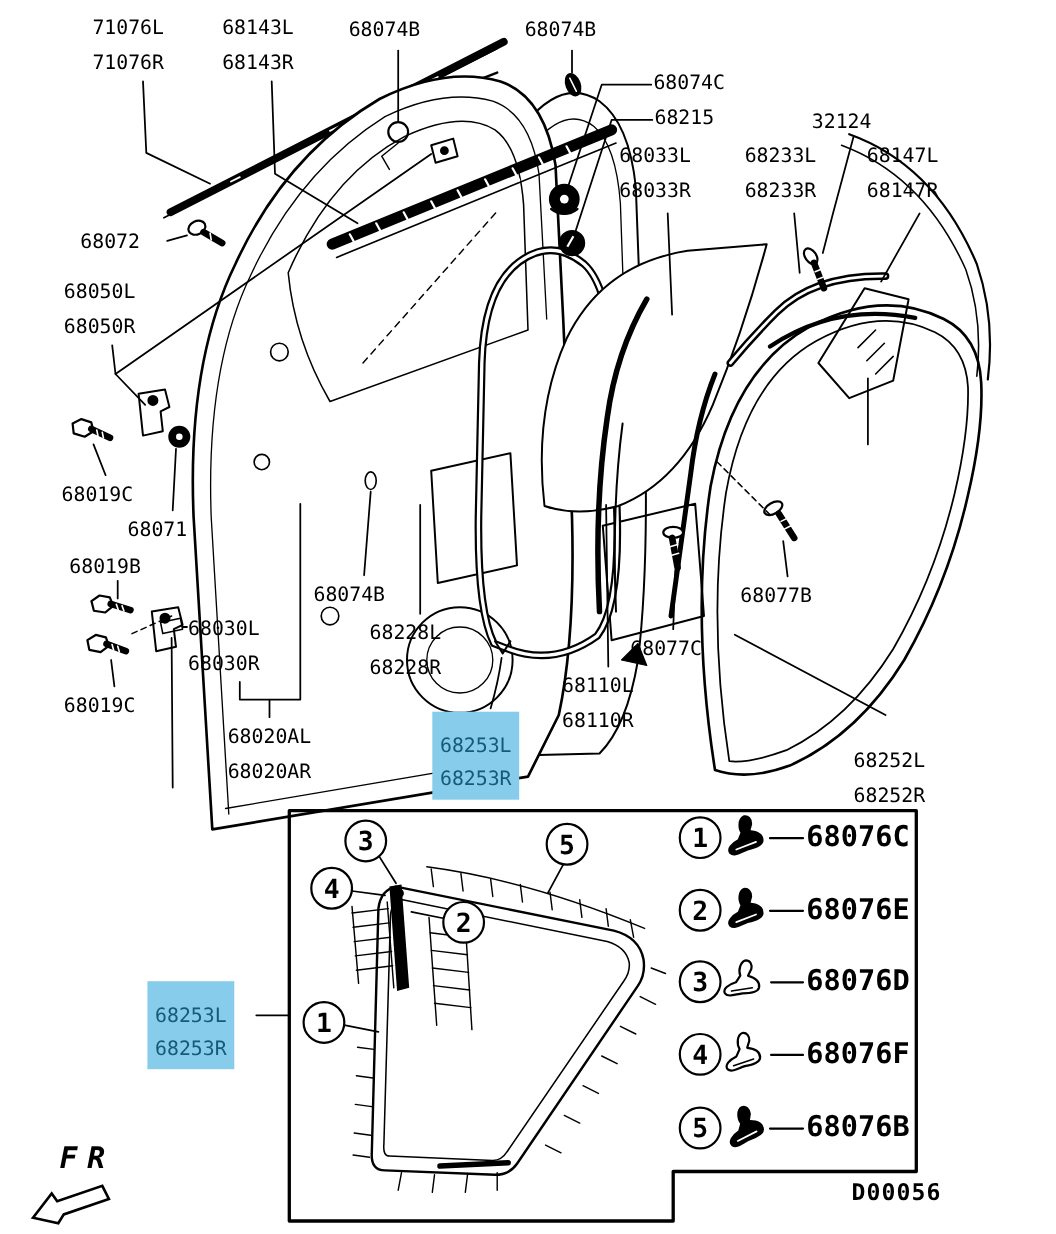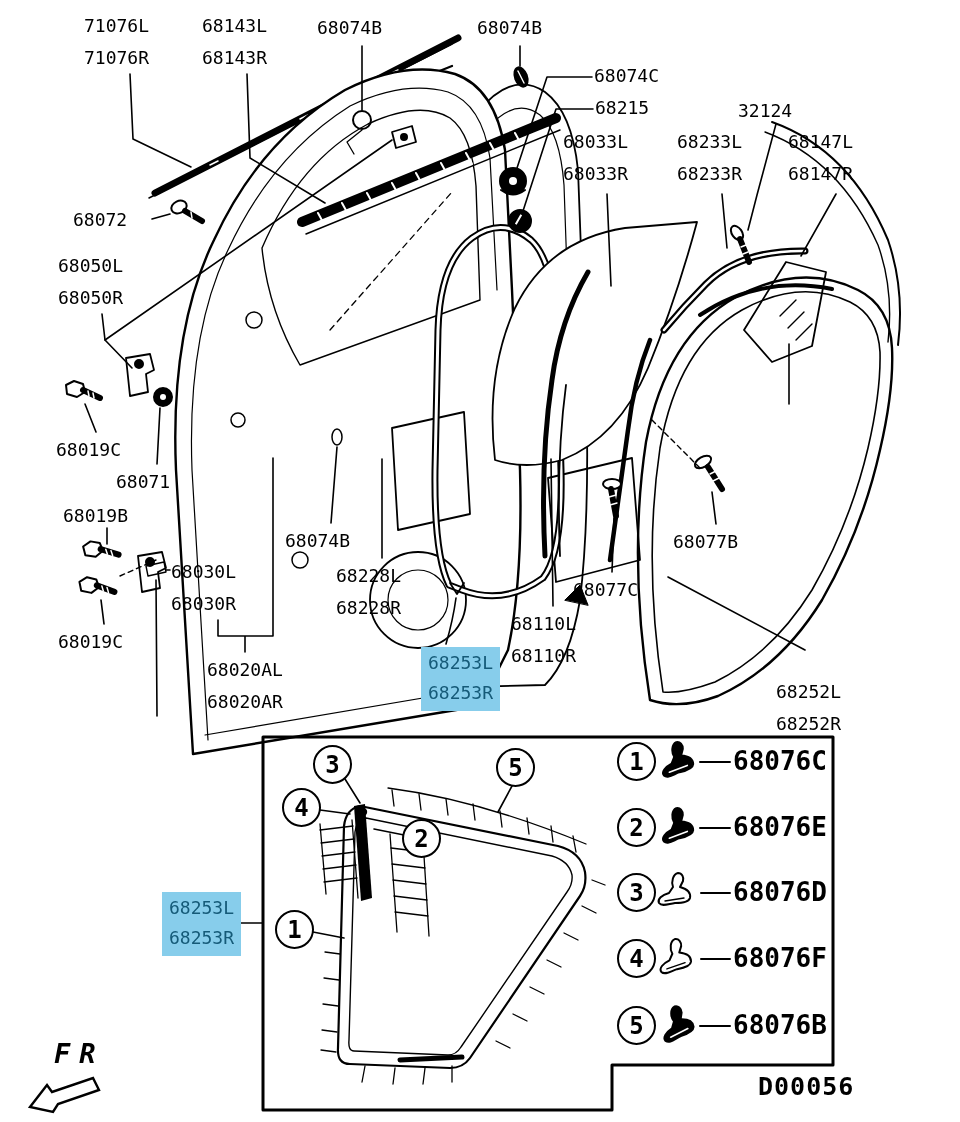--- a/index.html
+++ b/index.html
@@ -2,28 +2,28 @@
 <html style="--hl-bg: #87CDEB; --hl-fg: #155A78;"><head>
 <meta charset="utf-8">
 <style>
   html,body{margin:0;padding:0;background:#fff;}
   .stage{position:relative;width:960px;height:1122px;background:#ffffff;overflow:hidden;
          font-family:"DejaVu Sans Mono","Liberation Mono",monospace;}
   .art{position:absolute;left:0;top:0;width:960px;height:1122px;}
   .plabel{position:absolute;font-weight:normal;font-size:18px;line-height:32px;color:#000;
           letter-spacing:0px;white-space:pre;}
   .plabel.hl{background:var(--hl-bg,#87CDEB);color:var(--hl-fg,#155A78);
-             padding:1px 7px 3px 7px;line-height:30px;margin-left:28px;}
+             padding:17px 7px 3px 7px;line-height:30px;}
   .co{position:absolute;width:35px;height:35px;border:2.5px solid #000;border-radius:50%;
       background:#fff;display:flex;align-items:center;justify-content:center;
       font-weight:bold;font-size:24px;color:#000;box-sizing:content-box;}
   .legend-part{position:absolute;font-weight:bold;font-size:26px;color:#000;white-space:pre;}
   .fr{position:absolute;left:54px;top:1038px;font-weight:bold;font-size:27px;
       letter-spacing:9px;color:#000;font-style:italic;}
-  .dcode{position:absolute;left:758px;top:1072px;font-weight:bold;font-size:25px;
+  .dcode{position:absolute;left:774px;top:1072px;font-weight:bold;font-size:21px;
          letter-spacing:1px;color:#000;}
 </style>
 </head>
 <body>
 
 <div class="stage">
 
   <div class="art">
   <svg width="960" height="1122" viewBox="0 0 960 1122">
     <defs>

